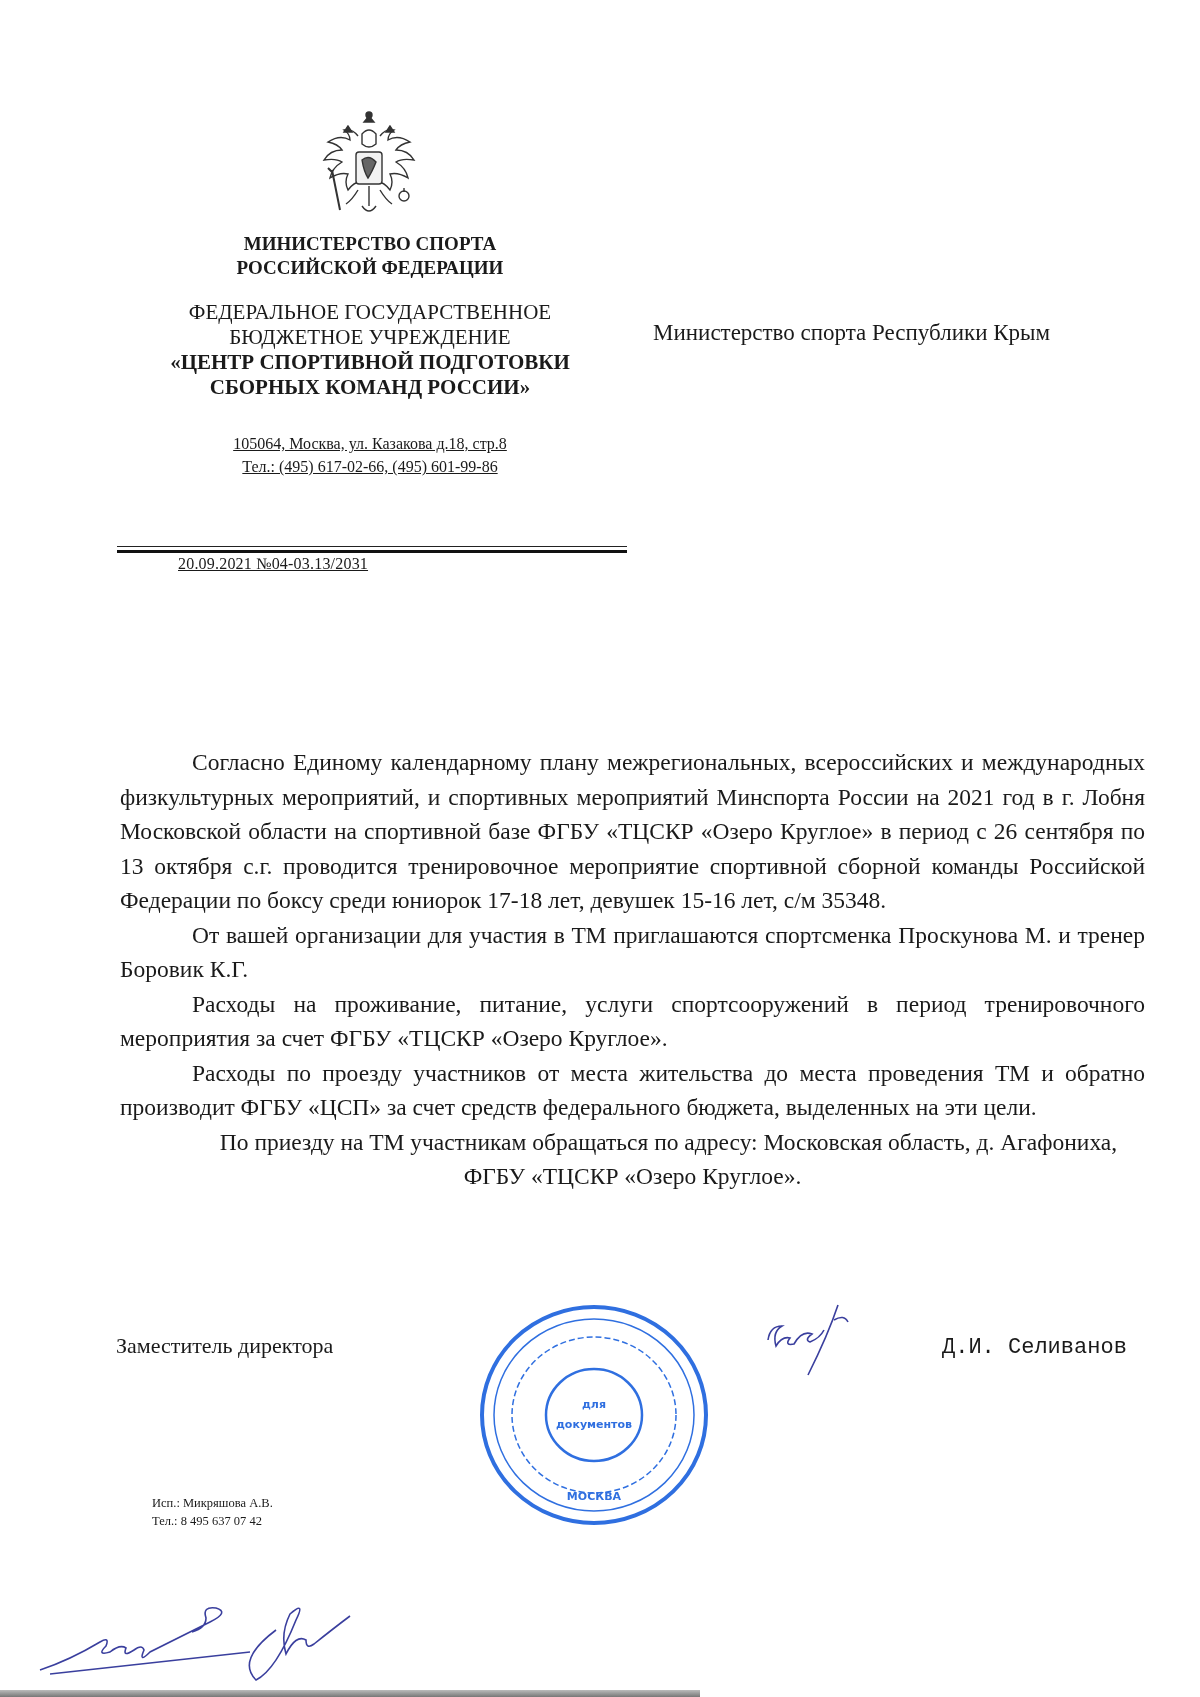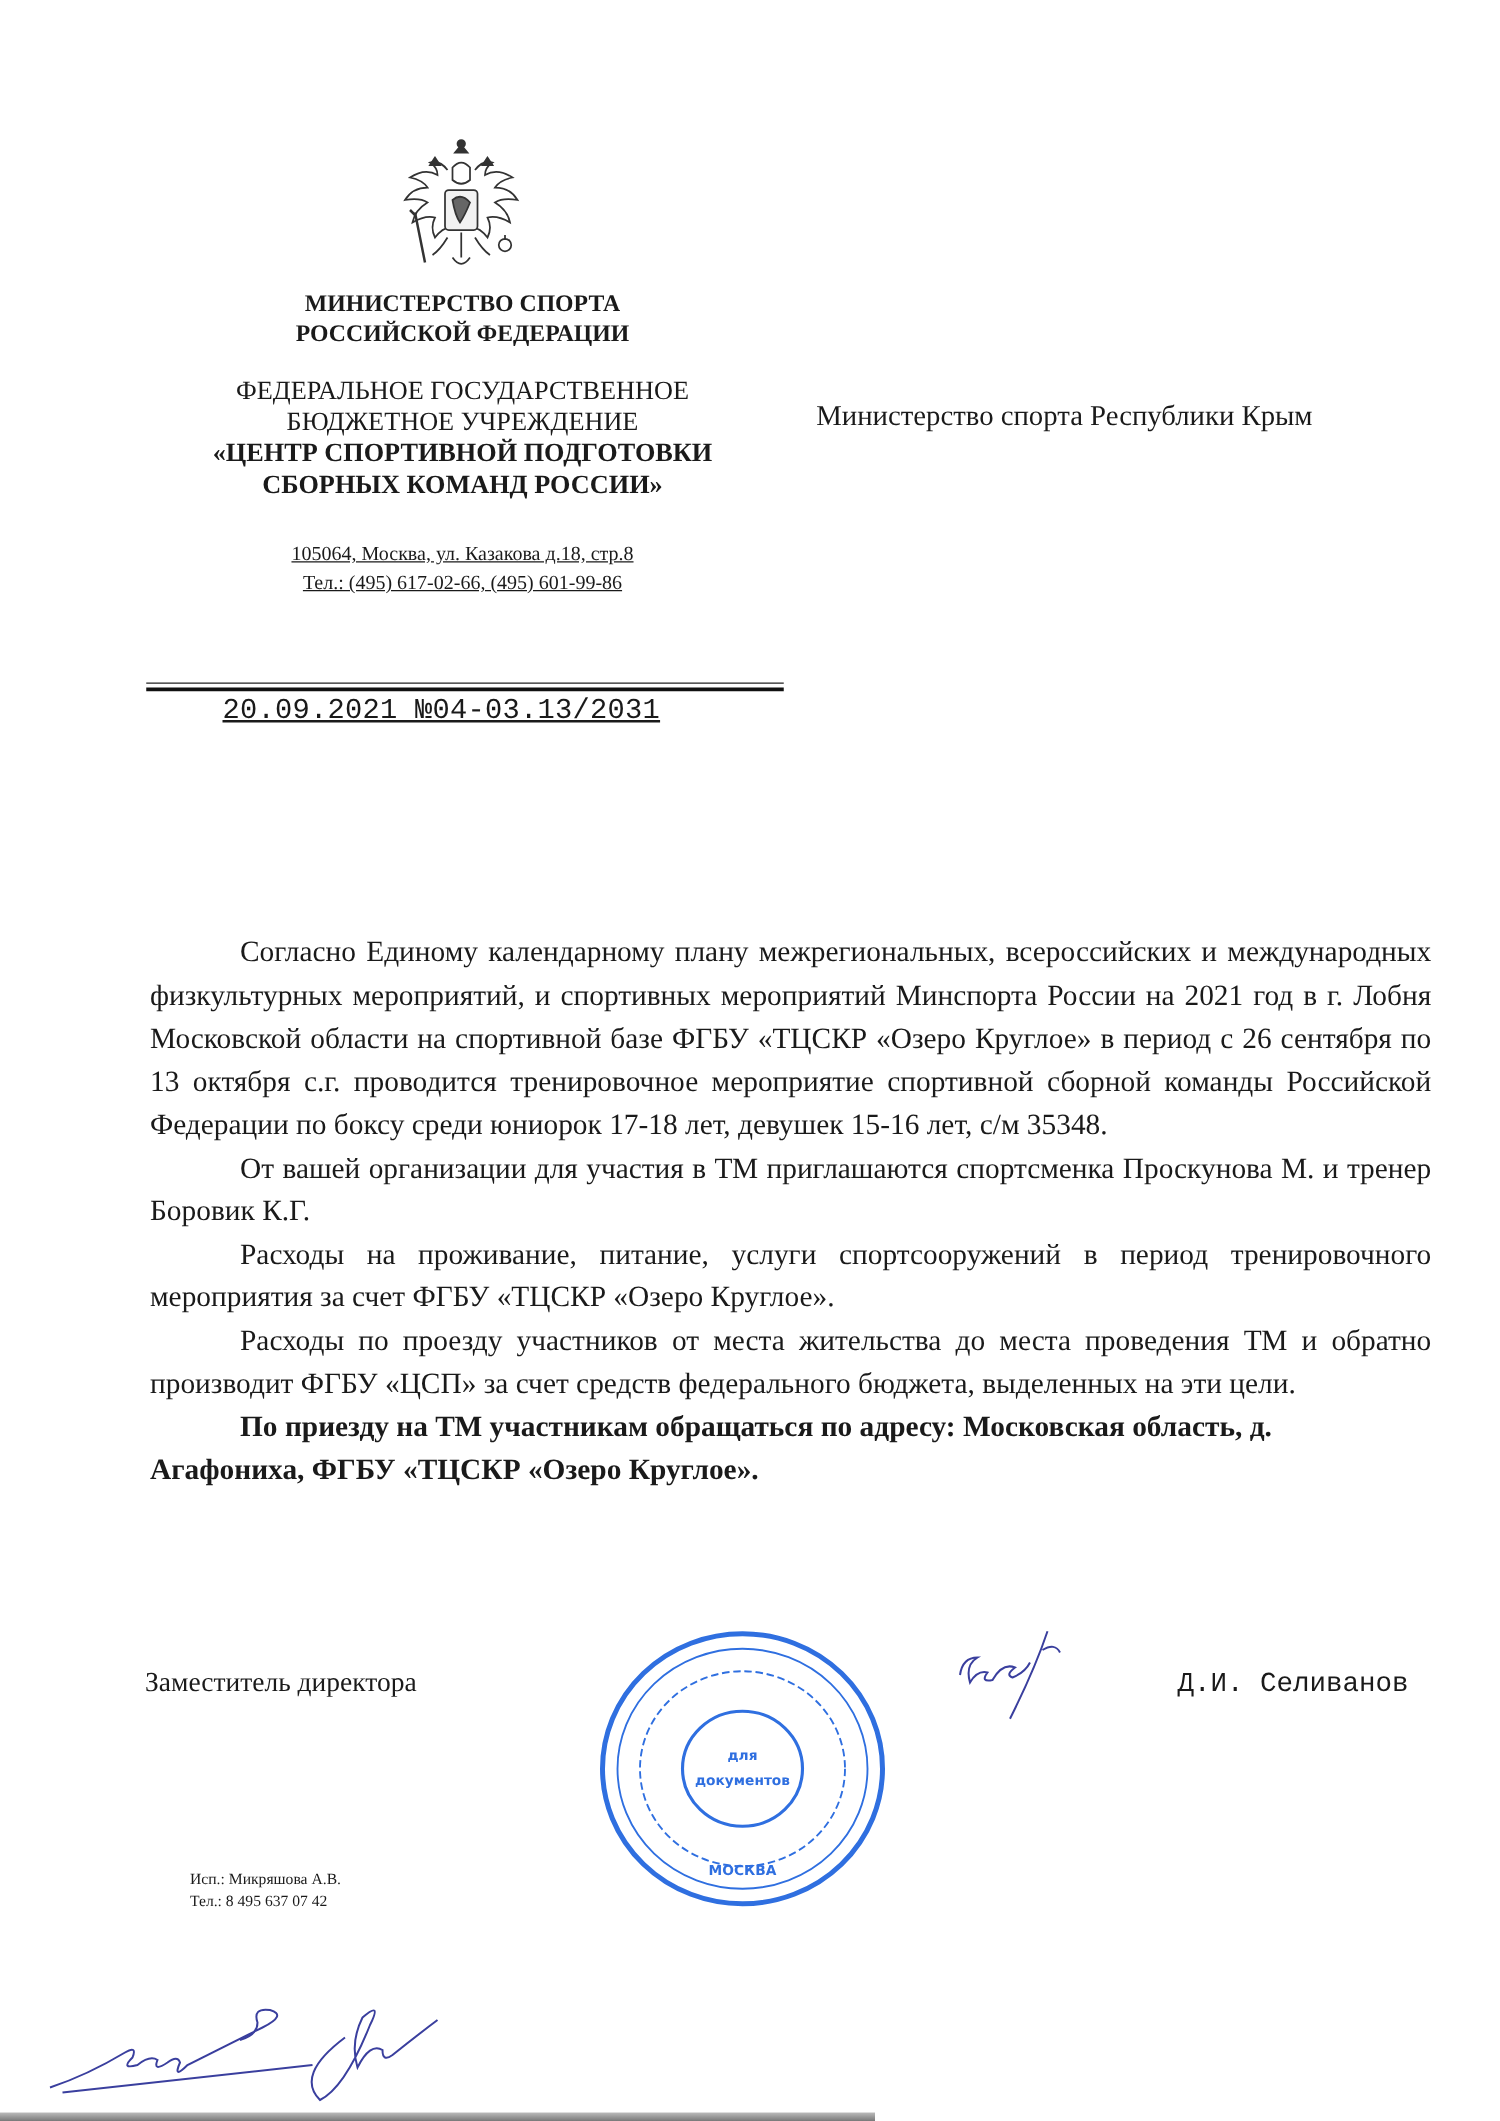--- a/index.html
+++ b/index.html
@@ -10,25 +10,25 @@
   .abs { position: absolute; }
   .center { text-align: center; }
   #emblem { left: 318px; top: 110px; width: 102px; height: 118px; }
   #ministry { left: 130px; top: 232px; width: 480px; font-weight: bold; font-size: 19px; line-height: 24px; }
   #inst { left: 130px; top: 300px; width: 480px; font-size: 21px; line-height: 25px; }
   #inst .bold { font-weight: bold; }
   #contacts { left: 130px; top: 432px; width: 480px; font-size: 16px; line-height: 23px; text-decoration: underline; }
   #contacts .u { text-decoration: underline; }
   #rule-thin { left: 117px; top: 546px; width: 510px; height: 1px; background: #222; }
   #rule-thick { left: 117px; top: 550px; width: 510px; height: 3px; background: #111; }
-  #docref { left: 178px; top: 555px; font-size: 23px; text-decoration: underline; letter-spacing: 0.2px; font-family: Liberation Mono, monospace; }
+  #docref { left: 178px; top: 555px; font-size: 16px; text-decoration: underline; letter-spacing: 0.2px; }
   #addressee { left: 653px; top: 320px; font-size: 23px; }
   #body { left: 120px; top: 745px; width: 1025px; font-size: 23.5px; line-height: 34.5px; }
   #body p { margin: 0; text-align: justify; text-indent: 72px; }
-  #body p.noj { text-align: left; font-weight: bold; }
+  #body p.noj { text-align: center; }
   #signer-title { left: 116px; top: 1333px; font-size: 22px; }
   #signer-name { left: 942px; top: 1335px; font-size: 22px; font-family: Liberation Mono, monospace; }
   #stamp { left: 474px; top: 1300px; width: 240px; height: 230px; }
   #sig1 { left: 760px; top: 1300px; width: 110px; height: 80px; }
   #executor { left: 116px; top: 1494px; font-size: 12.5px; line-height: 18px; margin-left: 36px; }
   #sig2 { left: 30px; top: 1580px; width: 370px; height: 110px; }
   #bottom-band { left: 0; top: 1690px; width: 700px; height: 7px; background: linear-gradient(#bbb, #777); }
 </style>
 </head>
 <body>

